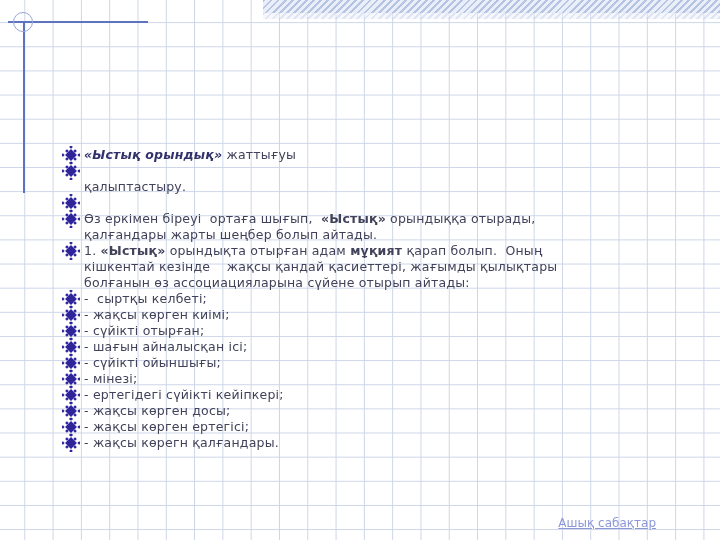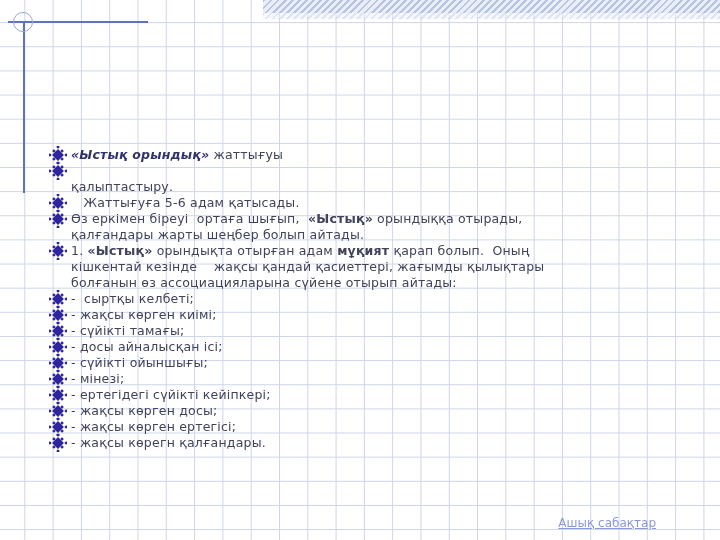--- a/index.html
+++ b/index.html
@@ -32,21 +32,21 @@
       #e9eef9 2px, #e9eef9 5px);
   }
   
   .orn-hline{position:absolute;left:8px;top:21px;width:140px;height:2px;background:var(--accent_line,#5e72c2);}
   .orn-vline{position:absolute;left:23px;top:22px;width:2px;height:171px;background:var(--accent_line,#5e72c2);}
   .orn-circle{
     position:absolute;left:13px;top:12px;width:18px;height:18px;
     border:1.5px solid #96a6d6;border-radius:50%;background:transparent;
   }
   
-  .list{position:absolute;left:48px;top:147px;width:626px;}
+  .list{position:absolute;left:61px;top:147px;width:626px;}
   .row{display:flex;height:16px;}
   .bullet{flex:0 0 23px;width:23px;position:relative;}
   .bullet svg{position:absolute;left:1px;top:-1px;}
   .txt{
     white-space:pre;font-size:12.5px;line-height:16px;
     color:var(--text,#3f4156);letter-spacing:.2px;
   }
   .txt .b{font-weight:bold;}
   .txt .i{font-style:italic;}
   .txt .b.i{color:var(--title,#333366);}
@@ -115,21 +115,20 @@
             <path d="M9 -0.9 L10.8 0.9 L9 2.7 L7.2 0.9 Z" fill="#2e249b"></path>
             <path d="M17.1 7.2 L18.900000000000002 9 L17.1 10.8 L15.3 9 Z" fill="#2e249b"></path>
             <path d="M9 15.3 L10.8 17.1 L9 18.900000000000002 L7.2 17.1 Z" fill="#2e249b"></path>
             <path d="M0.9 7.2 L2.7 9 L0.9 10.8 L-0.9 9 Z" fill="#2e249b"></path>
             <path d="M4.95 3.1500000000000004 L6.75 4.95 L4.95 6.75 L3.1500000000000004 4.95 Z" fill="#2e249b"></path>
             <path d="M13.05 3.1500000000000004 L14.850000000000001 4.95 L13.05 6.75 L11.25 4.95 Z" fill="#2e249b"></path>
             <path d="M13.05 11.25 L14.850000000000001 13.05 L13.05 14.850000000000001 L11.25 13.05 Z" fill="#2e249b"></path>
             <path d="M4.95 11.25 L6.75 13.05 L4.95 14.850000000000001 L3.1500000000000004 13.05 Z" fill="#2e249b"></path>
           </svg>
         </span>
-        <span class="txt"><span>   Жаттығуға 5-6 адам қатысады.</span></span>
       </div>
       <div class="row">
         <span class="bullet">
           <svg width="18" height="18" viewBox="0 0 18 18">
             <path d="M9 3.1 L14.9 9 L9 14.9 L3.1 9 Z" fill="#2e249b"></path>
             <path d="M9 -0.9 L10.8 0.9 L9 2.7 L7.2 0.9 Z" fill="#2e249b"></path>
             <path d="M17.1 7.2 L18.900000000000002 9 L17.1 10.8 L15.3 9 Z" fill="#2e249b"></path>
             <path d="M9 15.3 L10.8 17.1 L9 18.900000000000002 L7.2 17.1 Z" fill="#2e249b"></path>
             <path d="M0.9 7.2 L2.7 9 L0.9 10.8 L-0.9 9 Z" fill="#2e249b"></path>
             <path d="M4.95 3.1500000000000004 L6.75 4.95 L4.95 6.75 L3.1500000000000004 4.95 Z" fill="#2e249b"></path>
@@ -207,37 +206,37 @@
             <path d="M9 -0.9 L10.8 0.9 L9 2.7 L7.2 0.9 Z" fill="#2e249b"></path>
             <path d="M17.1 7.2 L18.900000000000002 9 L17.1 10.8 L15.3 9 Z" fill="#2e249b"></path>
             <path d="M9 15.3 L10.8 17.1 L9 18.900000000000002 L7.2 17.1 Z" fill="#2e249b"></path>
             <path d="M0.9 7.2 L2.7 9 L0.9 10.8 L-0.9 9 Z" fill="#2e249b"></path>
             <path d="M4.95 3.1500000000000004 L6.75 4.95 L4.95 6.75 L3.1500000000000004 4.95 Z" fill="#2e249b"></path>
             <path d="M13.05 3.1500000000000004 L14.850000000000001 4.95 L13.05 6.75 L11.25 4.95 Z" fill="#2e249b"></path>
             <path d="M13.05 11.25 L14.850000000000001 13.05 L13.05 14.850000000000001 L11.25 13.05 Z" fill="#2e249b"></path>
             <path d="M4.95 11.25 L6.75 13.05 L4.95 14.850000000000001 L3.1500000000000004 13.05 Z" fill="#2e249b"></path>
           </svg>
         </span>
-        <span class="txt"><span>- сүйікті тамағы;</span></span>
-      </div>
-      <div class="row">
-        <span class="bullet">
-          <svg width="18" height="18" viewBox="0 0 18 18">
-            <path d="M9 3.1 L14.9 9 L9 14.9 L3.1 9 Z" fill="#2e249b"></path>
-            <path d="M9 -0.9 L10.8 0.9 L9 2.7 L7.2 0.9 Z" fill="#2e249b"></path>
-            <path d="M17.1 7.2 L18.900000000000002 9 L17.1 10.8 L15.3 9 Z" fill="#2e249b"></path>
-            <path d="M9 15.3 L10.8 17.1 L9 18.900000000000002 L7.2 17.1 Z" fill="#2e249b"></path>
-            <path d="M0.9 7.2 L2.7 9 L0.9 10.8 L-0.9 9 Z" fill="#2e249b"></path>
-            <path d="M4.95 3.1500000000000004 L6.75 4.95 L4.95 6.75 L3.1500000000000004 4.95 Z" fill="#2e249b"></path>
-            <path d="M13.05 3.1500000000000004 L14.850000000000001 4.95 L13.05 6.75 L11.25 4.95 Z" fill="#2e249b"></path>
-            <path d="M13.05 11.25 L14.850000000000001 13.05 L13.05 14.850000000000001 L11.25 13.05 Z" fill="#2e249b"></path>
-            <path d="M4.95 11.25 L6.75 13.05 L4.95 14.850000000000001 L3.1500000000000004 13.05 Z" fill="#2e249b"></path>
-          </svg>
-        </span>
-        <span class="txt"><span>- досы айналысқан ісі;</span></span>
+        <span class="txt"><span>- сүйікті отырған;</span></span>
+      </div>
+      <div class="row">
+        <span class="bullet">
+          <svg width="18" height="18" viewBox="0 0 18 18">
+            <path d="M9 3.1 L14.9 9 L9 14.9 L3.1 9 Z" fill="#2e249b"></path>
+            <path d="M9 -0.9 L10.8 0.9 L9 2.7 L7.2 0.9 Z" fill="#2e249b"></path>
+            <path d="M17.1 7.2 L18.900000000000002 9 L17.1 10.8 L15.3 9 Z" fill="#2e249b"></path>
+            <path d="M9 15.3 L10.8 17.1 L9 18.900000000000002 L7.2 17.1 Z" fill="#2e249b"></path>
+            <path d="M0.9 7.2 L2.7 9 L0.9 10.8 L-0.9 9 Z" fill="#2e249b"></path>
+            <path d="M4.95 3.1500000000000004 L6.75 4.95 L4.95 6.75 L3.1500000000000004 4.95 Z" fill="#2e249b"></path>
+            <path d="M13.05 3.1500000000000004 L14.850000000000001 4.95 L13.05 6.75 L11.25 4.95 Z" fill="#2e249b"></path>
+            <path d="M13.05 11.25 L14.850000000000001 13.05 L13.05 14.850000000000001 L11.25 13.05 Z" fill="#2e249b"></path>
+            <path d="M4.95 11.25 L6.75 13.05 L4.95 14.850000000000001 L3.1500000000000004 13.05 Z" fill="#2e249b"></path>
+          </svg>
+        </span>
+        <span class="txt"><span>- шағын айналысқан ісі;</span></span>
       </div>
       <div class="row">
         <span class="bullet">
           <svg width="18" height="18" viewBox="0 0 18 18">
             <path d="M9 3.1 L14.9 9 L9 14.9 L3.1 9 Z" fill="#2e249b"></path>
             <path d="M9 -0.9 L10.8 0.9 L9 2.7 L7.2 0.9 Z" fill="#2e249b"></path>
             <path d="M17.1 7.2 L18.900000000000002 9 L17.1 10.8 L15.3 9 Z" fill="#2e249b"></path>
             <path d="M9 15.3 L10.8 17.1 L9 18.900000000000002 L7.2 17.1 Z" fill="#2e249b"></path>
             <path d="M0.9 7.2 L2.7 9 L0.9 10.8 L-0.9 9 Z" fill="#2e249b"></path>
             <path d="M4.95 3.1500000000000004 L6.75 4.95 L4.95 6.75 L3.1500000000000004 4.95 Z" fill="#2e249b"></path>

